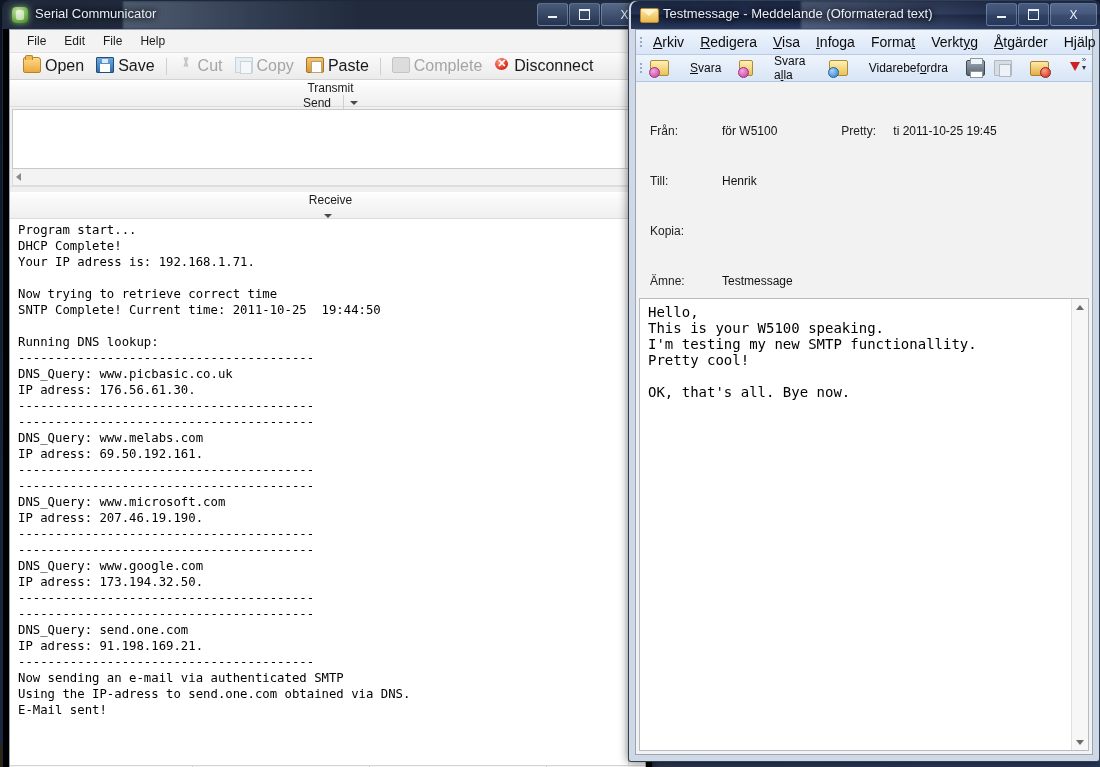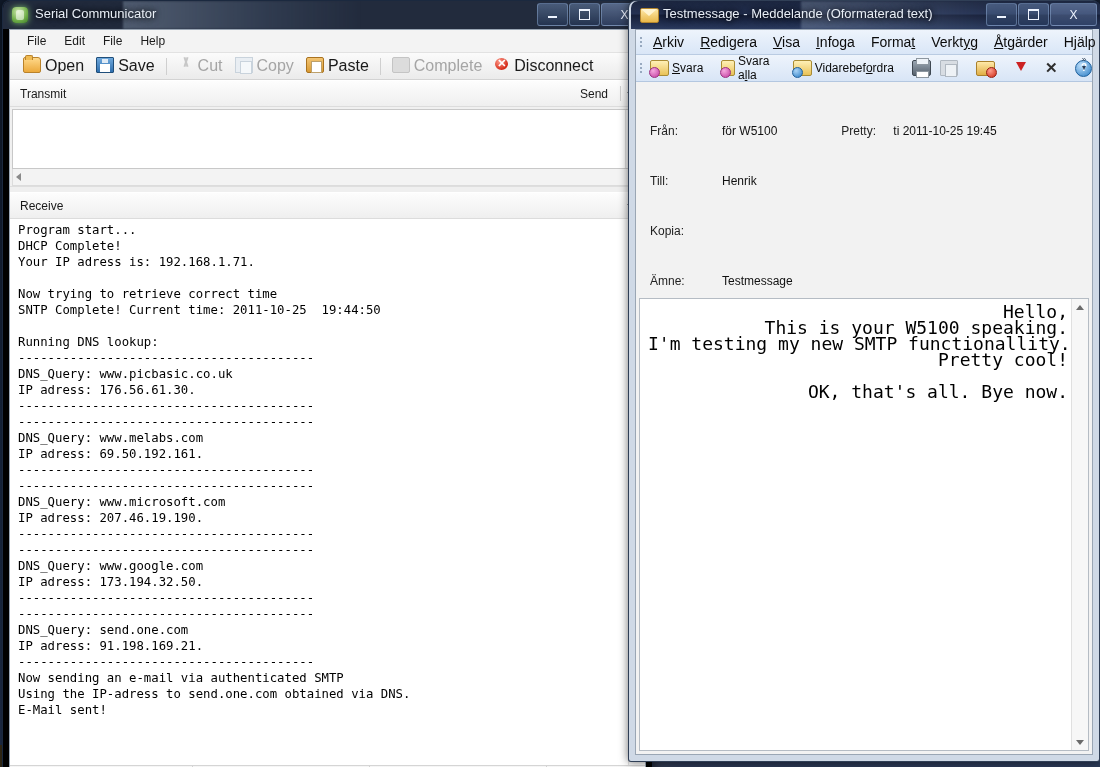--- a/index.html
+++ b/index.html
@@ -87,21 +87,21 @@
   .ico-paste{background:linear-gradient(180deg,#f2c473,#d99a33);border:1px solid #a9721f;border-radius:2px;}
   .ico-paste:after{content:"";position:absolute;left:4px;top:3px;width:9px;height:10px;background:#fff;border:1px solid #bda06a;}
   .ico-connect{background:#dcdcdc;border:1px solid #c4c4c4;border-radius:2px;}
   .ico-disconnect{position:relative;}
   .ico-disconnect:before{content:"";position:absolute;left:1px;top:1px;width:13px;height:12px;border-radius:50%;
       background:radial-gradient(circle at 35% 30%,#ff9a8a,#d42b18 70%);}
   .ico-disconnect:after{content:"✕";position:absolute;left:3px;top:-2px;color:#fff;font-size:11px;font-weight:bold;line-height:16px;}
 
   .panelhdr{height:25px;background:linear-gradient(180deg,#fdfdfd,#efefef);
     border-bottom:1px solid #dcdcdc;border-top:1px solid #fff;
-    display:flex;align-items:center;padding:0 4px 0 10px;justify-content:space-between;}
+    display:flex;align-items:center;padding:0 4px 0 10px;justify-content:space-between;flex-direction:column;}
   .panelhdr .ptitle{font-size:12px;color:#1a1a1a;}
   .panelhdr .pright{display:flex;align-items:center;gap:6px;}
   .sendbtn{font-size:12px;color:#1a1a1a;padding:0 6px;}
   .vsep{width:1px;height:15px;background:#cfcfcf;}
   .caret{width:0;height:0;border-left:4px solid transparent;border-right:4px solid transparent;
          border-top:4px solid #4a4a4a;margin-right:6px;}
 
   .txarea{position:relative;background:#fff;border:1px solid #c8c8c8;margin:2px 2px 0 2px;height:58px;}
   .vscroll{position:absolute;right:0;top:0;width:16px;bottom:0;background:#f7f7f7;border-left:1px solid #e0e0e0;}
   .vscroll .arw{position:absolute;left:0;width:16px;height:16px;display:flex;align-items:center;justify-content:center;}
@@ -144,21 +144,21 @@
   #mailClient{position:absolute;left:6px;top:28px;right:6px;bottom:6px;background:#f2f2f2;
     border:1px solid #9aa6b4;display:flex;flex-direction:column;}
   .mmenubar{height:24px;background:linear-gradient(180deg,#eef4fc,#d9e6f7);
     border-bottom:1px solid #b9cbe2;display:flex;align-items:center;padding-left:4px;}
   .gripdots{width:8px;height:16px;margin-right:3px;display:flex;flex-direction:column;justify-content:center;align-items:center;gap:2px;}
   .gripdots i{display:block;width:2px;height:2px;background:#7f93ad;border-radius:50%;}
   .mmenubar .mi{padding:3px 8px;font-size:14px;color:#0b0b0b;}
   .mmenubar .mi u{text-decoration:underline;}
   .mtoolbar{height:26px;background:linear-gradient(180deg,#eef4fc,#d8e5f6);
     border-bottom:1px solid #b4c7e0;display:flex;align-items:center;padding-left:4px;gap:1px;position:relative;}
-  .mtbitem{display:flex;align-items:center;gap:3px;padding:1px 4px;font-size:12px;color:#0b0b0b;}
+  .mtbitem{display:flex;align-items:center;gap:21px;padding:1px 4px;font-size:12px;color:#0b0b0b;}
   .mtbsep{width:1px;height:18px;background:#b8c9dd;margin:0 4px;}
   .ico-reply{width:17px;height:14px;position:relative;
     background:linear-gradient(180deg,#fff0b6,#e9c257);border:1px solid #a98c35;border-radius:2px;}
   .ico-reply:after{content:"";position:absolute;left:-2px;bottom:-3px;width:9px;height:9px;border-radius:50%;
     background:radial-gradient(circle at 35% 30%,#f5a8dd,#c23ba0);border:1px solid #9b2f80;}
   .ico-fwd{width:17px;height:14px;position:relative;background:linear-gradient(180deg,#fff0b6,#e9c257);
     border:1px solid #a98c35;border-radius:2px;}
   .ico-fwd:after{content:"";position:absolute;left:-2px;bottom:-3px;width:9px;height:9px;border-radius:50%;
     background:radial-gradient(circle at 35% 30%,#aad4f7,#2a7cc4);border:1px solid #1f5f9b;}
   .ico-print{width:17px;height:14px;background:linear-gradient(180deg,#9aa6b2,#57626e);border:1px solid #3f4852;border-radius:2px;position:relative;}
@@ -177,21 +177,21 @@
     border:1px solid #1d5f9b;color:#fff;font-size:10px;text-align:center;line-height:14px;font-weight:bold;}
   .mtb-chev{position:absolute;right:2px;top:1px;width:12px;display:flex;flex-direction:column;align-items:center;color:#2b3d55;font-size:8px;line-height:8px;}
 
   .mailhdr{background:#f2f2f2;padding:8px 0 6px 0;font-size:12px;color:#111;}
   .hrow{display:flex;align-items:center;height:19px;padding-left:14px;margin-top:31px;}
   .hlabel{width:72px;color:#222;}
   .hvalue{color:#111;}
   .hlabel2{margin-left:64px;width:52px;}
   .mailbody{flex:1;position:relative;background:#fff;border:1px solid #b5bcc4;margin:2px 3px 3px 3px;overflow:hidden;}
   .mailtext{position:absolute;left:8px;top:5px;right:20px;
-    font-family:"DejaVu Sans Mono","Liberation Mono",monospace;font-size:18px;line-height:16px;white-space:pre;color:#000;text-align:right;}
+    font-family:"DejaVu Sans Mono","Liberation Mono",monospace;font-size:14px;line-height:16px;white-space:pre;color:#000;}
 </style>
 </head>
 <body>
 
 <div id="desktop">
   <div class="wall-sheen"></div>
   <div class="wall-sheen2"></div>
   <div class="wall-warm"></div>
 </div>
 

